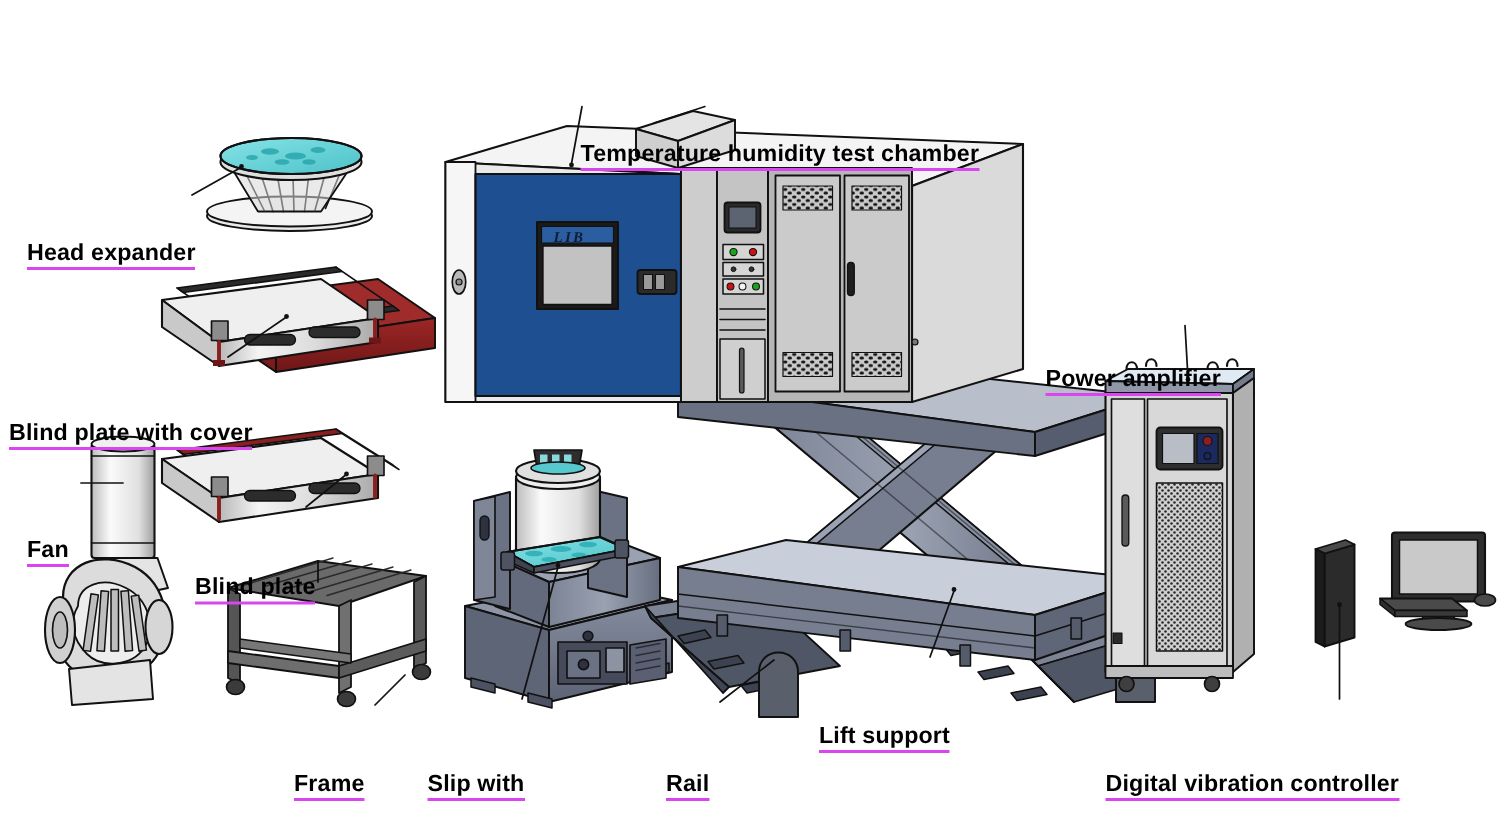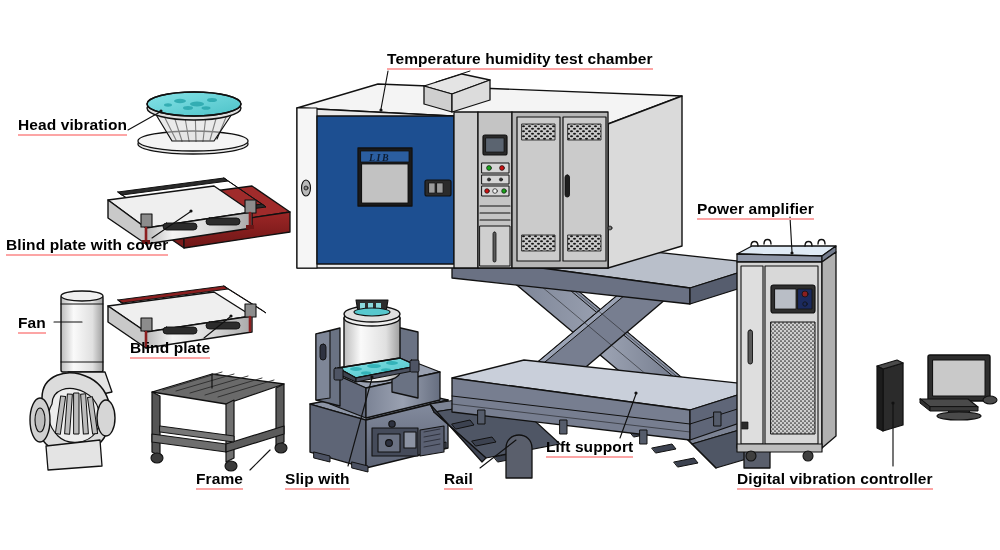--- a/index.html
+++ b/index.html
@@ -8,23 +8,24 @@
   #stage{position:relative;width:1000px;height:550px;background:#fff;}
   svg.diagram{position:absolute;left:0;top:0;width:1000px;height:550px;}
   .lbl{
     position:absolute;
     font-family:"Liberation Sans",sans-serif;
     font-size:15.5px;
     font-weight:700;
     color:#000;
     white-space:nowrap;
     letter-spacing:.1px;
-    border-bottom:2px solid #fca5a5;
+    border-bottom:2px solid #d946ef;
     padding-bottom:1px;
     line-height:17px;
+    margin-top:44px;
   }
 </style>
 </head>
 <body>
 
 <div id="stage">
 
   <svg class="diagram" viewBox="0 0 1000 550">
     <defs>
       <linearGradient id="gMetalV" x1="0" y1="0" x2="1" y2="0">
@@ -458,21 +459,21 @@
       <circle cx="636" cy="393" r="1.6" fill="#111" stroke="none"></circle>
       <path d="M388 71 L381 109"></path>
       <circle cx="381" cy="110" r="1.6" fill="#111" stroke="none"></circle>
       <path d="M790 217 L792 252"></path>
       <circle cx="792" cy="253" r="1.6" fill="#111" stroke="none"></circle>
       <path d="M893 466 L893 404"></path>
       <circle cx="893" cy="403" r="1.6" fill="#111" stroke="none"></circle>
     </g>
   </svg>
 
-  <div class="lbl" style="left:18px;  top:116px;">Head vibration</div>
+  <div class="lbl" style="left:18px;  top:116px;">Head expander</div>
   <div class="lbl" style="left:6px;   top:236px;">Blind plate with cover</div>
   <div class="lbl" style="left:130px; top:339px;">Blind plate</div>
   <div class="lbl" style="left:18px;  top:314px;">Fan</div>
   <div class="lbl" style="left:196px; top:470px;">Frame</div>
   <div class="lbl" style="left:285px; top:470px;">Slip with</div>
   <div class="lbl" style="left:444px; top:470px;text-align:right;">Rail</div>
   <div class="lbl" style="left:546px; top:438px;">Lift support</div>
   <div class="lbl" style="left:387px; top:50px;">Temperature humidity test chamber</div>
   <div class="lbl" style="left:697px; top:200px;">Power amplifier</div>
   <div class="lbl" style="left:737px; top:470px;">Digital vibration controller</div>

